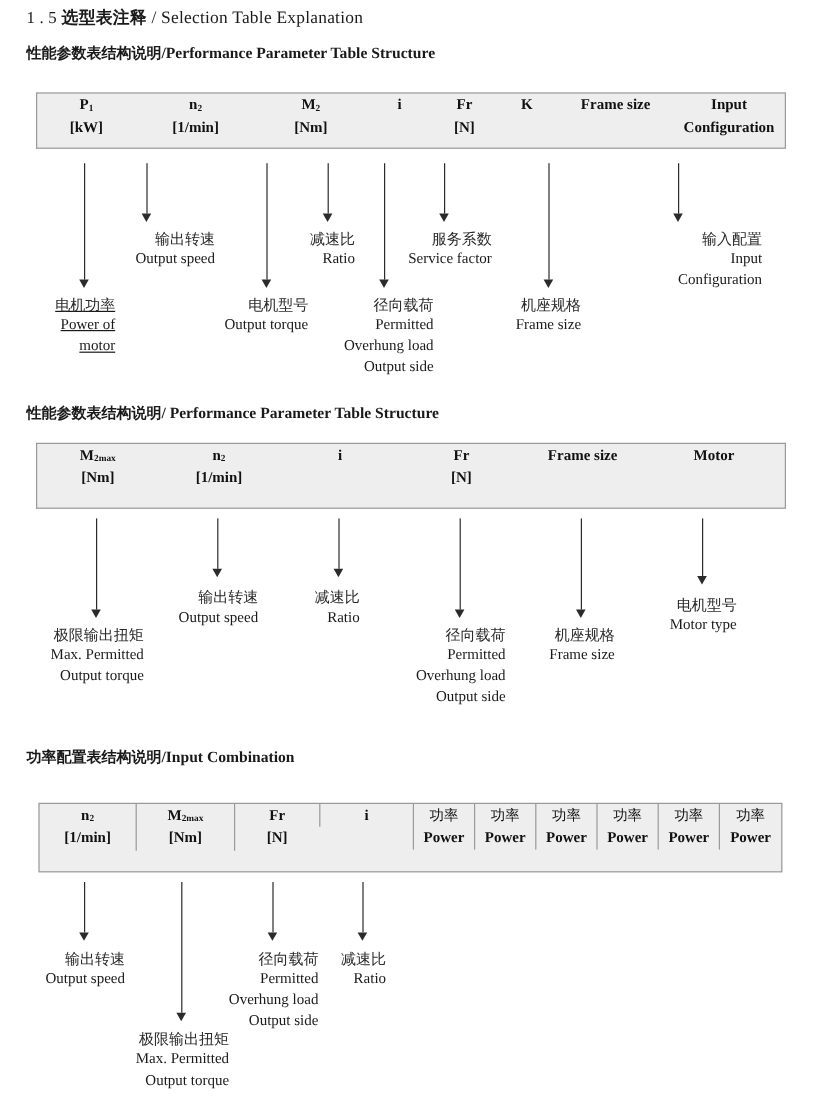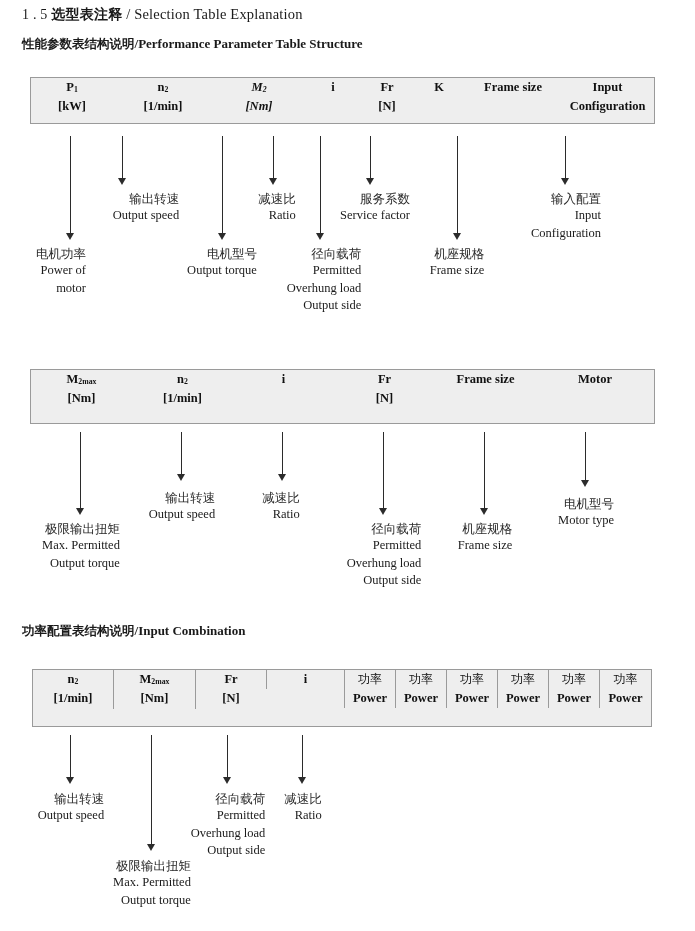--- a/index.html
+++ b/index.html
@@ -156,21 +156,21 @@
 
   <div class="tbl" id="tbl1" style="left:30px; top:77px; width:625px; height:47px;">
     <div class="cell" style="width:82px;">
       <span class="l1">P<sub>1</sub></span>
       <span class="l2">[kW]</span>
     </div>
     <div class="cell" style="width:100px;">
       <span class="l1">n<sub>2</sub></span>
       <span class="l2">[1/min]</span>
     </div>
-    <div class="cell" style="width:92px;font-style:italic;">
+    <div class="cell" style="width:92px;">
       <span class="l1">M<sub>2</sub></span>
       <span class="l2">[Nm]</span>
     </div>
     <div class="cell" style="width:56px;">
       <span class="l1">i</span>
     </div>
     <div class="cell" style="width:52px;">
       <span class="l1">Fr</span>
       <span class="l2">[N]</span>
     </div>
@@ -212,21 +212,21 @@
   </div>
   <div class="arrow" style="left:453px; top:136px; height:104px;">
     <div class="shaft" style="height:97px;"></div>
       <div class="head" style="top:97px;"></div>
   </div>
   <div class="arrow" style="left:561px; top:136px; height:49px;">
     <div class="shaft" style="height:42px;"></div>
       <div class="head" style="top:42px;"></div>
   </div>
 
-  <div class="lbl" style="left:61px; top:245px;">
+  <div class="lbl" style="left:71px; top:245px;text-decoration:underline;">
     <span class="cn">电机功率</span>
     <span class="en">Power of</span>
     <span class="en">motor</span>
   </div>
   <div class="lbl" style="left:146px; top:190px;">
     <span class="cn">输出转速</span>
     <span class="en">Output speed</span>
   </div>
   <div class="lbl" style="left:222px; top:245px;">
     <span class="cn">电机型号</span>
@@ -243,26 +243,29 @@
     <span class="en">Output side</span>
   </div>
   <div class="lbl" style="left:375px; top:190px;">
     <span class="cn">服务系数</span>
     <span class="en">Service factor</span>
   </div>
   <div class="lbl" style="left:457px; top:245px;">
     <span class="cn">机座规格</span>
     <span class="en">Frame size</span>
   </div>
-  <div class="lbl" style="left:566px; top:190px;">
+  <div class="lbl" style="left:600px; top:190px;">
     <span class="cn">输入配置</span>
     <span class="en">Input</span>
     <span class="en">Configuration</span>
   </div>
 
+  <div class="sec-title" style="top:336px;">
+    <span class="cn">性能参数表结构说明</span><span class="en">/</span>&nbsp;<span class="en">Performance Parameter Table Structure</span>
+  </div>
 
   <div class="tbl" id="tbl2" style="left:30px; top:369px; width:625px; height:55px;">
     <div class="cell" style="width:101px;">
       <span class="l1">M<sub>2max</sub></span>
       <span class="l2">[Nm]</span>
     </div>
     <div class="cell" style="width:101px;">
       <span class="l1">n<sub>2</sub></span>
       <span class="l2">[1/min]</span>
     </div>

